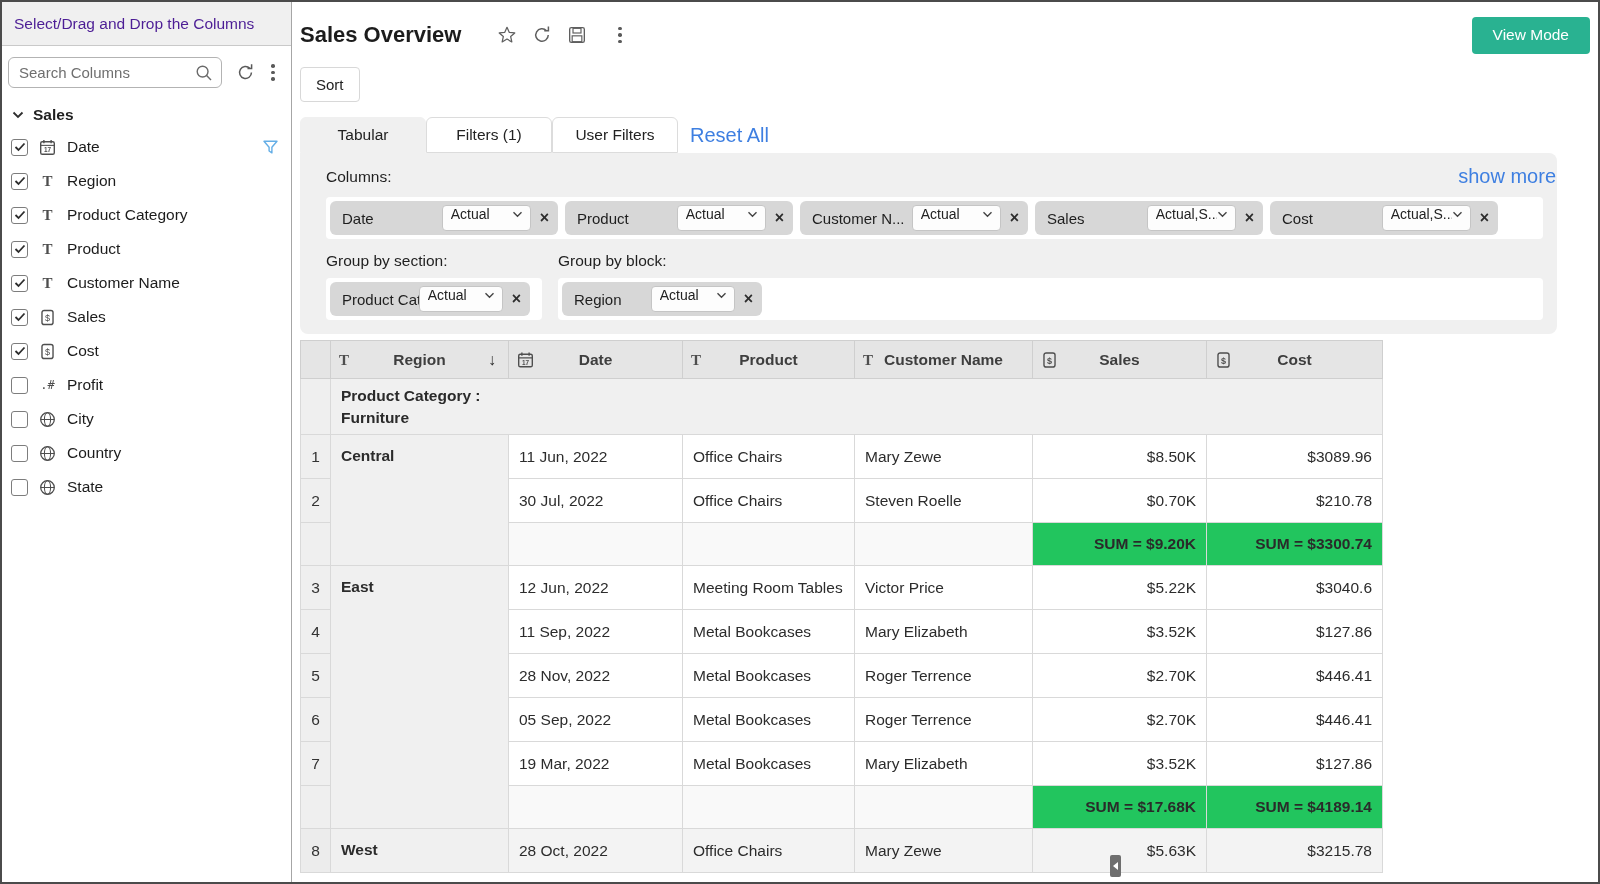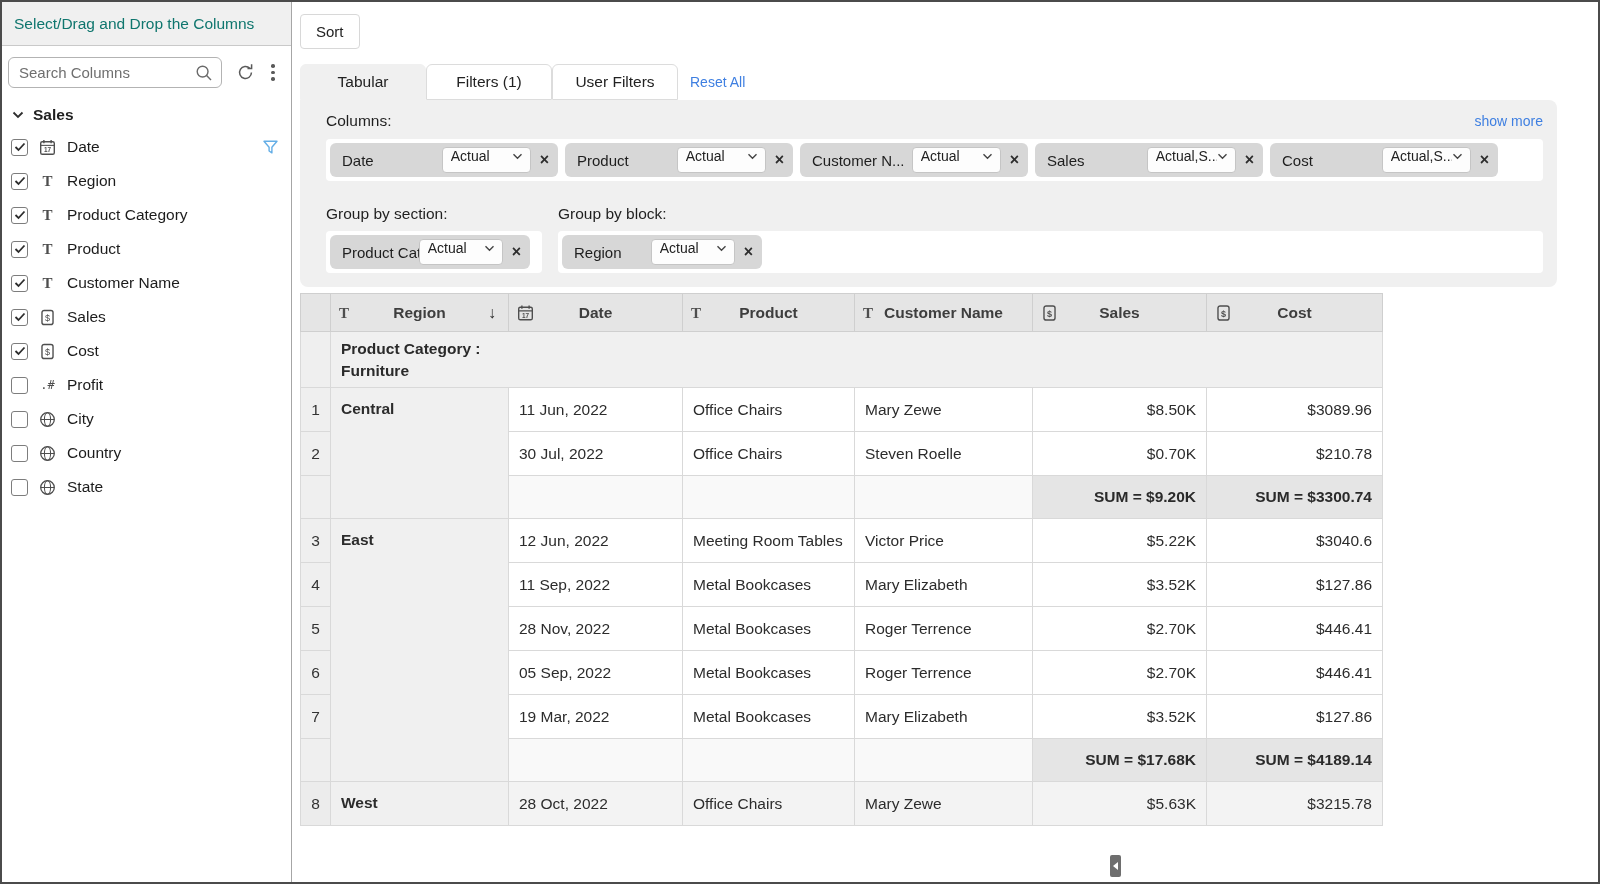--- a/index.html
+++ b/index.html
@@ -5,21 +5,21 @@
   * { margin:0; padding:0; box-sizing:border-box; }
   html,body { background:#e9e9e9; }
   body { font-family:"Liberation Sans","DejaVu Sans",sans-serif; }
   .window{
     width:1600px; height:884px; border:2px solid #4b4b4b; background:#fff;
     display:flex; overflow:hidden; position:relative;
   }
   
   .sidebar{ width:290px; flex:none; border-right:1px solid #a6a6a6; background:#fff; }
   .sb-header{ height:44px; background:#f0f0f0; border-bottom:1px solid #c9c9c9;
-    display:flex; align-items:center; padding-left:12px; font-size:15.5px; color:#0f766e; }
+    display:flex; align-items:center; padding-left:12px; font-size:15.5px; color:#4c1d95; }
   .sb-toolbar{ display:flex; align-items:center; padding:11px 8px 2px 6px; }
   .search-box{ position:relative; width:214px; height:31px; border:1px solid #b3b3b3; border-radius:6px; background:#fff; }
   .search-box input{ width:100%; height:100%; border:none; outline:none; background:transparent;
     font:15px "Liberation Sans",sans-serif; color:#333; padding:0 32px 0 10px; }
   .search-box input::placeholder{ color:#6f6f6f; }
   .search-ic{ position:absolute; right:8px; top:6px; width:18px; height:18px; }
   .sb-refresh{ width:19px; height:19px; margin-left:14px; cursor:pointer; }
   .kebab{ display:inline-flex; flex-direction:column; gap:3px; margin-left:14px; cursor:pointer; padding:2px;}
   .kebab i{ width:3.5px; height:3.5px; border-radius:50%; background:#5a5a5a; }
   .sb-section{ display:flex; align-items:center; gap:9px; padding:16px 10px 6px 10px;
@@ -40,35 +40,35 @@
   .title-icons{ display:flex; align-items:center; gap:15px; margin-left:36px; }
   .t-ic{ width:20px; height:20px; cursor:pointer; }
   .btn-viewmode{ margin-left:auto; margin-right:2px; height:37px; padding:0 21px; border:none; border-radius:4px;
     background:#29b291; color:#fff; font:15.5px "Liberation Sans",sans-serif; cursor:pointer; }
   .btn-sort{ margin-top:12px; height:35px; padding:0 15px; background:#fff; border:1px solid #d8d8d8;
     border-radius:4px; font:15px "Liberation Sans",sans-serif; color:#222; cursor:pointer; }
   .tabs-row{ display:flex; align-items:flex-end; margin-top:15px; height:36px; }
   .tab{ width:126px; height:36px; display:flex; align-items:center; justify-content:center;
     font-size:15.5px; color:#222; background:#fff; border:1px solid #dcdcdc; border-radius:6px 6px 0 0; cursor:pointer; }
   .tab.active{ background:#f0f0f0; border-color:#f0f0f0; font-weight:400; }
-  .link{ color:#3e7fe1; font-size:14px; cursor:pointer; text-decoration:none; }
+  .link{ color:#3e7fe1; font-size:20px; cursor:pointer; text-decoration:none; }
   .reset-all{ margin-left:12px; align-self:center; }
   .panel{ width:1257px; background:#f0f0f0; border-radius:0 8px 8px 8px; padding-bottom:14px; }
-  .panel-row1{ display:flex; align-items:center; padding:12px 14px 9px 26px; font-size:15.5px; color:#1f1f1f; }
+  .panel-row1{ display:flex; align-items:center; padding:12px 1px 9px 26px; font-size:15.5px; color:#1f1f1f; }
   .show-more{ margin-left:auto; }
   .strip{ background:#fff; border-radius:4px; padding:4px; display:flex; gap:7px; }
   .strip.cols{ margin:0 14px 0 26px; }
   .pill{ height:34px; border-radius:6px; background:#d7d7d7; display:flex; align-items:center;
     padding:0 9px 0 12px; width:228px; flex:none; cursor:grab; }
   .pill-name{ flex:1; font-size:15px; color:#1e1e1e; white-space:nowrap; overflow:hidden; }
   .pill-select{ width:89px; flex:none; height:26px; background:#fdfdfd; border:1px solid #c5c5c5; border-radius:4px;
     display:flex; align-items:center; padding:0 7px 8px 8px; font-size:14px; color:#222; margin-right:9px; cursor:pointer; }
   .pill-select .sel-label{ flex:1; white-space:nowrap; overflow:hidden; }
   .pill-x{ font-size:16px; font-weight:700; color:#2d2d2d; cursor:pointer; line-height:1; }
-  .panel-row2{ display:flex; padding:24px 0 8px 26px; font-size:15.5px; color:#1f1f1f; }
+  .panel-row2{ display:flex; padding:13px 0 8px 26px; font-size:15.5px; color:#1f1f1f; }
   .gb-label1{ width:232px; flex:none; }
   .panel-row3{ display:flex; margin:0 14px 0 26px; gap:16px; }
   .strip.gb-section{ width:216px; flex:none; }
   .strip.gb-block{ flex:1; }
   .pill.gb{ width:200px; }
   .pill.gb .pill-select{ width:84px; }
   
   .table-wrap{ margin-top:6px; position:relative; }
   table{ border-collapse:collapse; table-layout:fixed; width:1082px; }
   th,td{ border:1px solid #cfcfcf; font-size:15.5px; overflow:hidden; }
@@ -76,21 +76,21 @@
   th .hdr-ic{ position:absolute; left:8px; top:50%; transform:translateY(-50%); display:inline-flex; }
   th .sort-arrow{ position:absolute; right:12px; top:50%; transform:translateY(-50%); font-size:16px; color:#2e2e2e; }
   td{ height:44px; color:#2c2c2c; padding:0 10px; background:#fff; border-color:#d9d9d9; }
   td.rownum{ background:#efefef; text-align:center; padding:0; color:#333; }
   td.group-cell{ background:#f0f0f0; font-weight:700; line-height:1.4; padding:6px 10px; color:#2a2a2a; }
   tr.group-row td{ height:47px; }
   td.region-cell{ background:#f0f0f0; font-weight:700; vertical-align:top; padding-top:12px; }
   td.num{ text-align:right; }
   tr.sum-row td{ height:43px; }
   tr.sum-row td.blank{ background:#f9f9f9; }
-  tr.sum-row td.sum-val{ background:#e5e5e5; font-weight:700; text-align:right; color:#2a2a2a;margin-left:32px; }
+  tr.sum-row td.sum-val{ background:#22c55e; font-weight:700; text-align:right; color:#2a2a2a;margin-left:32px; }
   tr.dim td:not(.region-cell):not(.rownum){ background:#f3f3f3; }
   tr.dim td.rownum{ background:#ececec; }
   .scroll-handle{ position:absolute; left:1108px; top:853px; width:11px; height:22px; background:#6e6e6e;
     border-radius:2px; display:flex; align-items:center; justify-content:center; cursor:pointer; }
   .scroll-handle i{ width:0; height:0; border-style:solid; border-width:4px 5px 4px 0; border-color:transparent #fff transparent transparent; }
 </style>
 </head>
 <body>
 
 <div class="window">
@@ -261,20 +261,43 @@
               <line x1="1.6" y1="8" x2="14.4" y2="8" stroke="#4e4e4e" stroke-width="1"></line>
             </svg>
           </span>
     <span class="sb-label">State</span>
 
   </div>
       </div>
   </aside>
 
   <main class="main">
+    <div class="title-row">
+      <span class="page-title">Sales Overview</span>
+      <span class="title-icons">
+        <svg class="t-ic" viewBox="0 0 24 24">
+            <path d="M12 2.8l2.8 6.1 6.5.6-4.9 4.4 1.4 6.4-5.8-3.4-5.8 3.4 1.4-6.4L2.7 9.5l6.5-.6z" fill="none" stroke="#5f5f5f" stroke-width="1.5" stroke-linejoin="round"></path>
+          </svg>
+        <svg class="t-ic" viewBox="0 0 24 24">
+            <path d="M19.5 12a7.5 7.5 0 1 1-2.1-5.2" fill="none" stroke="#5f5f5f" stroke-width="1.8"></path>
+            <path d="M14.7 6.9h5V1.9" fill="none" stroke="#5f5f5f" stroke-width="1.8"></path>
+          </svg>
+        <svg class="t-ic" viewBox="0 0 24 24">
+            <rect x="3.2" y="3.2" width="17.6" height="17.6" rx="2" fill="none" stroke="#5f5f5f" stroke-width="1.6"></rect>
+            <rect x="7.2" y="4" width="9.6" height="5.6" fill="none" stroke="#5f5f5f" stroke-width="1.4"></rect>
+            <rect x="6.2" y="13" width="11.6" height="7" fill="none" stroke="#5f5f5f" stroke-width="1.4"></rect>
+          </svg>
+        <span class="kebab">
+            <i></i>
+            <i></i>
+            <i></i>
+          </span>
+      </span>
+      <button class="btn-viewmode">View Mode</button>
+    </div>
 
     <button class="btn-sort">Sort</button>
 
     <div class="tabs-row">
       <div class="tab active">Tabular</div>
       <div class="tab">Filters  (1)</div>
       <div class="tab">User Filters</div>
       <a class="link reset-all">Reset All</a>
     </div>
 

